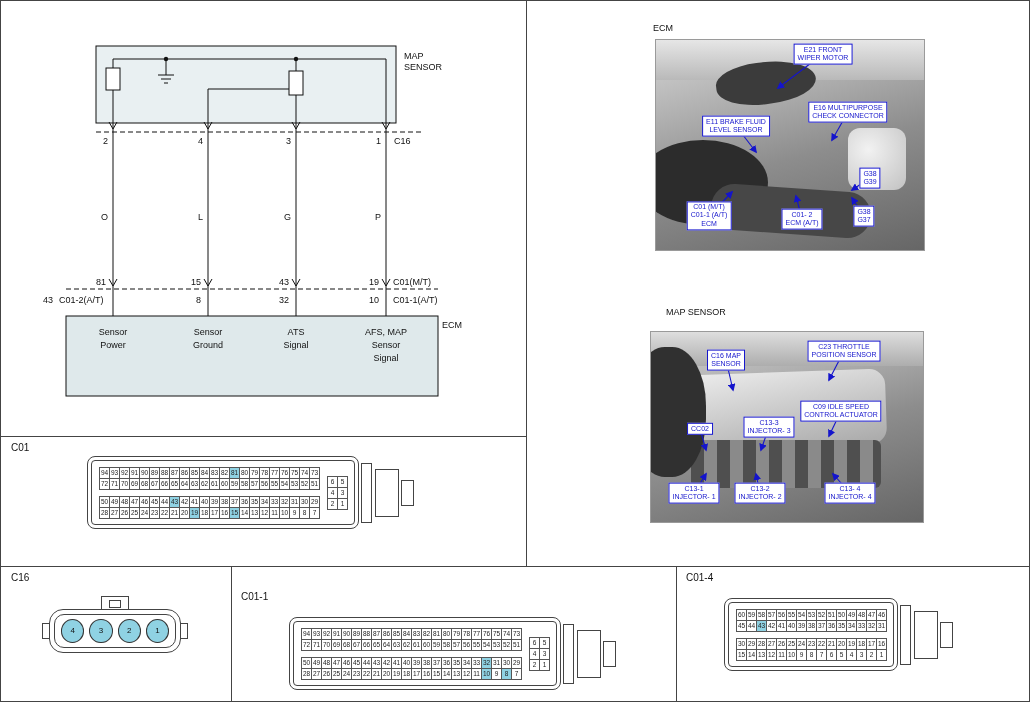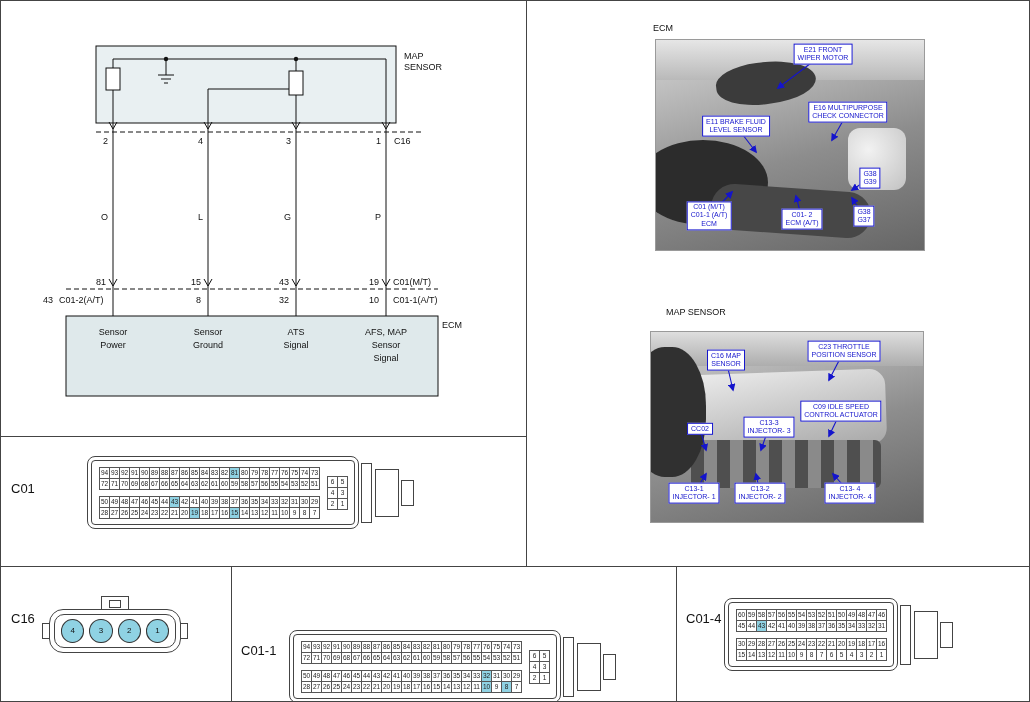--- a/index.html
+++ b/index.html
@@ -1,20 +1,20 @@
 <!DOCTYPE html>
 <html style="--pin-highlight: #8fd2e3; --callout-blue: #1414cc; --sensor-box-fill: #e9f0f2; --ecm-box-fill: #dfe9eb;"><head>
 <meta charset="utf-8">
 <style>
   html,body{margin:0;padding:0;background:#fff;}
   .page{position:relative;width:1030px;height:702px;background:#fff;border:1px solid #444;
         font-family:"Liberation Sans",sans-serif;overflow:hidden;box-sizing:border-box;}
   .divider{position:absolute;background:#444;}
   .panel{position:absolute;}
-  .panel-title{position:absolute;left:10px;top:6px;font-size:13px;color:#111;margin-top:39px;}
+  .panel-title{position:absolute;left:10px;top:6px;font-size:10px;color:#111;}
 
   
   svg text{font-family:"Liberation Sans",sans-serif;font-size:9px;fill:#111;}
   .sensor-box{fill:var(--sensor-box-fill,#e9f0f2);stroke:#111;}
   .ecm-box{fill:var(--ecm-box-fill,#dfe9eb);stroke:#111;}
 
   
   .conn{position:absolute;display:flex;align-items:center;}
   .conn-shell{border:1.5px solid #444;border-radius:8px;padding:3px;background:#fff;}
   .conn-inner{border:1px solid #444;border-radius:4px;padding:6px 7px;display:flex;align-items:center;gap:6px;background:#fff;}
@@ -395,21 +395,21 @@
         <div class="c16-inner" id="c16-pins">
             <div class="c16-pin hl">4</div>
             <div class="c16-pin hl">3</div>
             <div class="c16-pin hl">2</div>
             <div class="c16-pin hl">1</div>
           </div>
       </div>
     </div>
   </div>
 
-  <div class="panel" id="panel-c011" style="left:230px;top:597px;width:445px;height:99px;">
+  <div class="panel" id="panel-c011" style="left:230px;top:584px;width:445px;height:99px;">
     <div class="panel-title">C01-1</div>
     <div class="conn" style="left:58px;top:32px;">
       <div class="conn-shell">
         <div class="conn-inner">
             <div class="pin-grid">
               <div class="pin-row">
                 <span class="pin-cell">94</span>
                 <span class="pin-cell">93</span>
                 <span class="pin-cell">92</span>
                 <span class="pin-cell">91</span>

